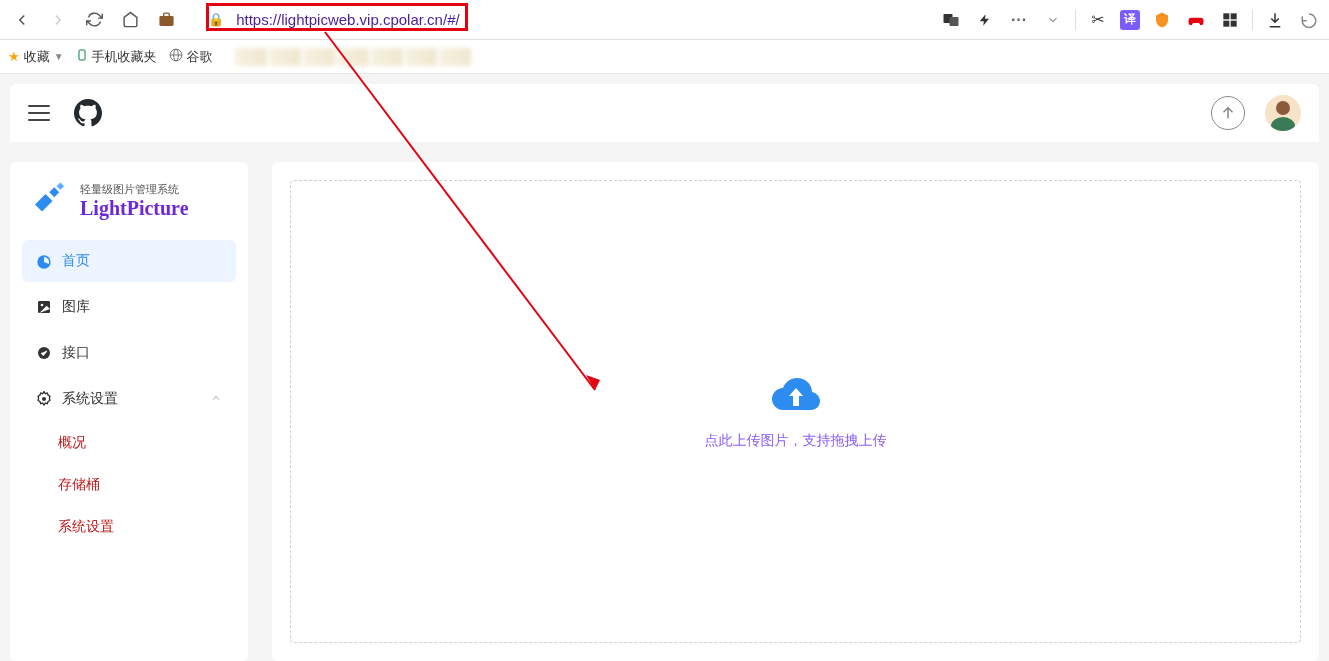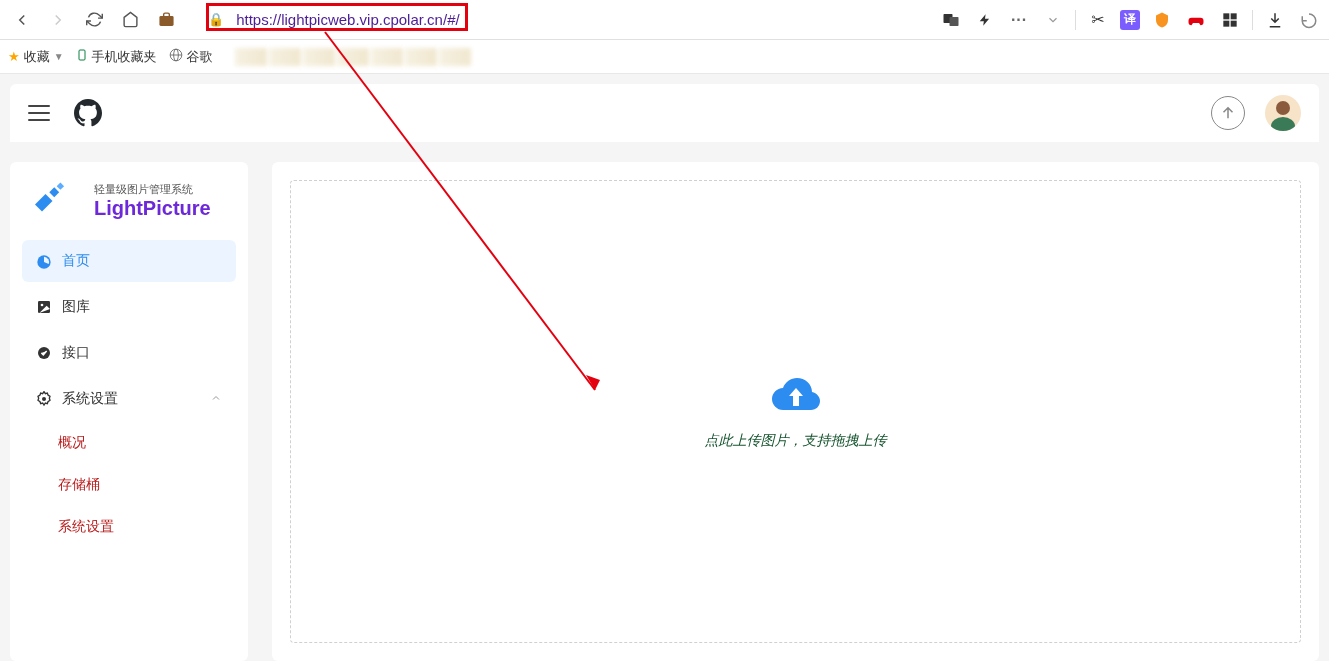--- a/index.html
+++ b/index.html
@@ -202,22 +202,23 @@
     .sidebar {
       width: 238px;
       background: #fff;
       border-radius: 6px;
       padding: 18px 12px;
       overflow-y: auto;
     }
     .logo-area {
       display: flex;
       align-items: center;
-      gap: 24px;
+      gap: 10px;
       padding: 0 6px 18px 6px;
+      font-family: Liberation Serif, serif;
     }
     .logo-mark {
       width: 42px;
       height: 42px;
       flex-shrink: 0;
     }
     .logo-text {
       display: flex;
       flex-direction: column;
     }
@@ -286,22 +287,21 @@
       justify-content: center;
       cursor: pointer;
     }
     .cloud-icon {
       width: 52px;
       height: 42px;
       margin-bottom: 16px;
     }
     .upload-text {
       font-size: 14px;
-      color: #14532d;
-      font-style: italic;
+      color: #8b5cf6;
     }
 
     
     .arrow-annotation {
       position: absolute;
       left: 320px;
       top: 30px;
       pointer-events: none;
       z-index: 100;
     }

